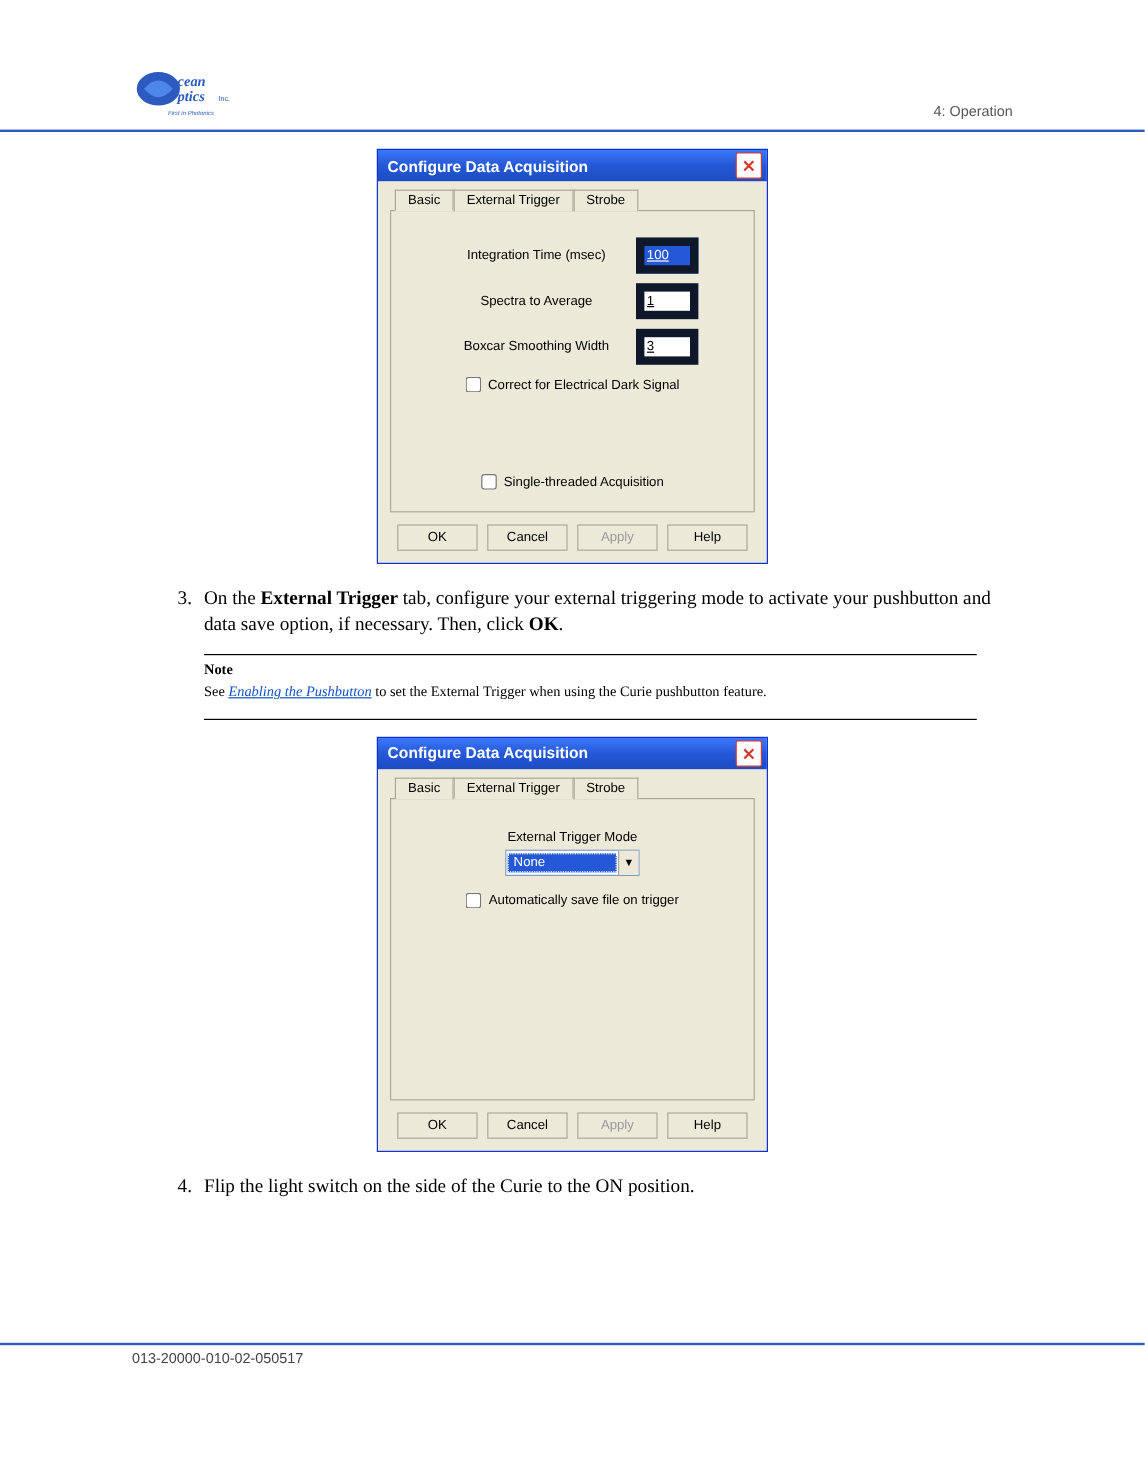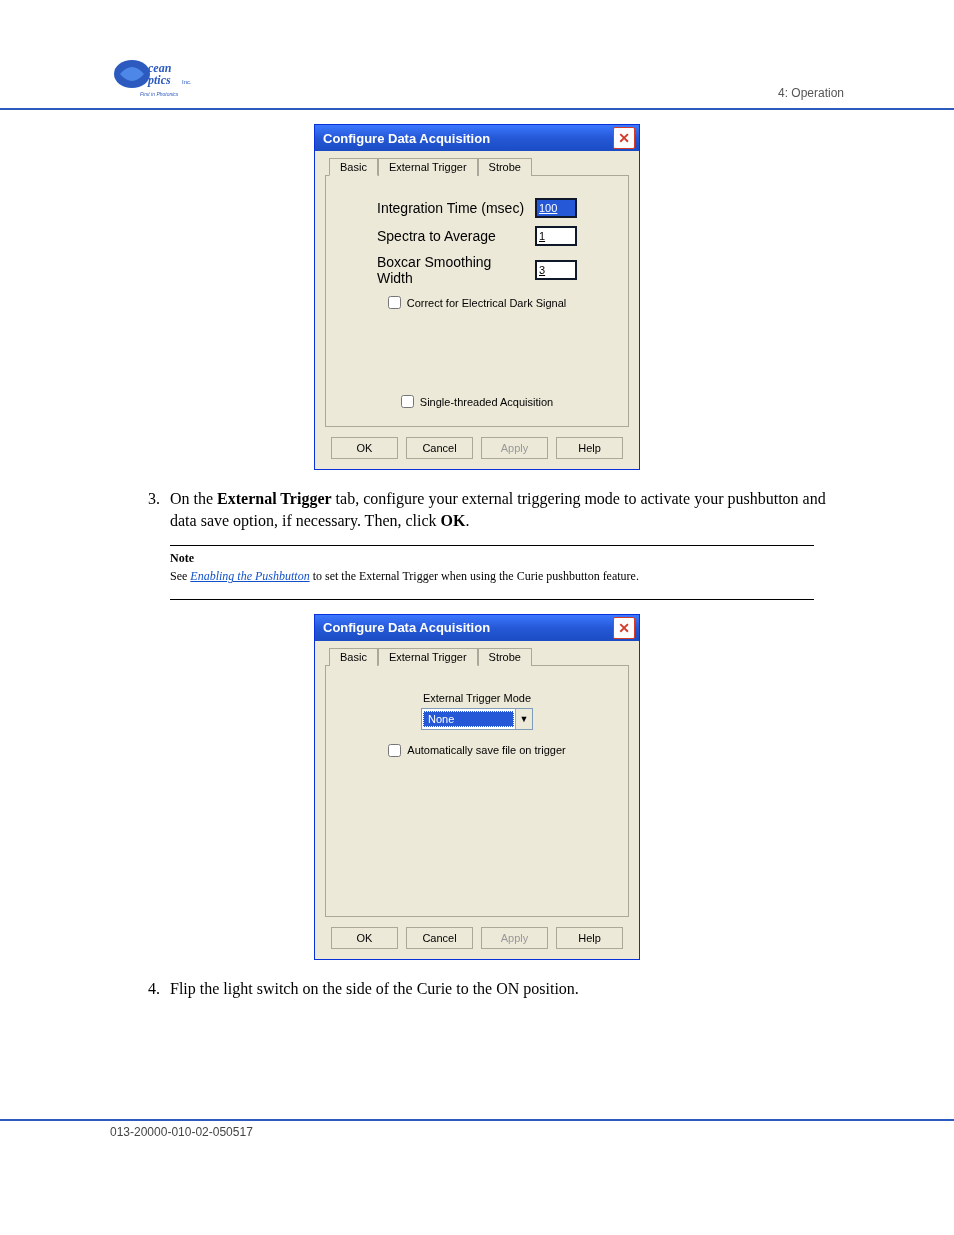--- a/index.html
+++ b/index.html
@@ -111,29 +111,29 @@
     justify-content: flex-start;
   }
   .form-row {
     display: flex;
     align-items: center;
     justify-content: center;
     gap: 8px;
     margin: 4px 0;
   }
   .form-row label {
-    text-align: left;
+    text-align: center;
     flex: 0 0 150px;
-    font-size: 14px;
+    font-size: 11px;
   }
   .form-row input[type="text"] {
     width: 34px;
     height: 16px;
     font-size: 11px;
-    border: 2px solid #0f172a;
+    border: 7px solid #0f172a;
     background: #fff;
     padding: 0 2px;
     text-decoration: underline;
   }
   .form-row input.selected {
     background: #2558d6;
     color: #fff;
   }
   .chk-row {
     display: flex;

